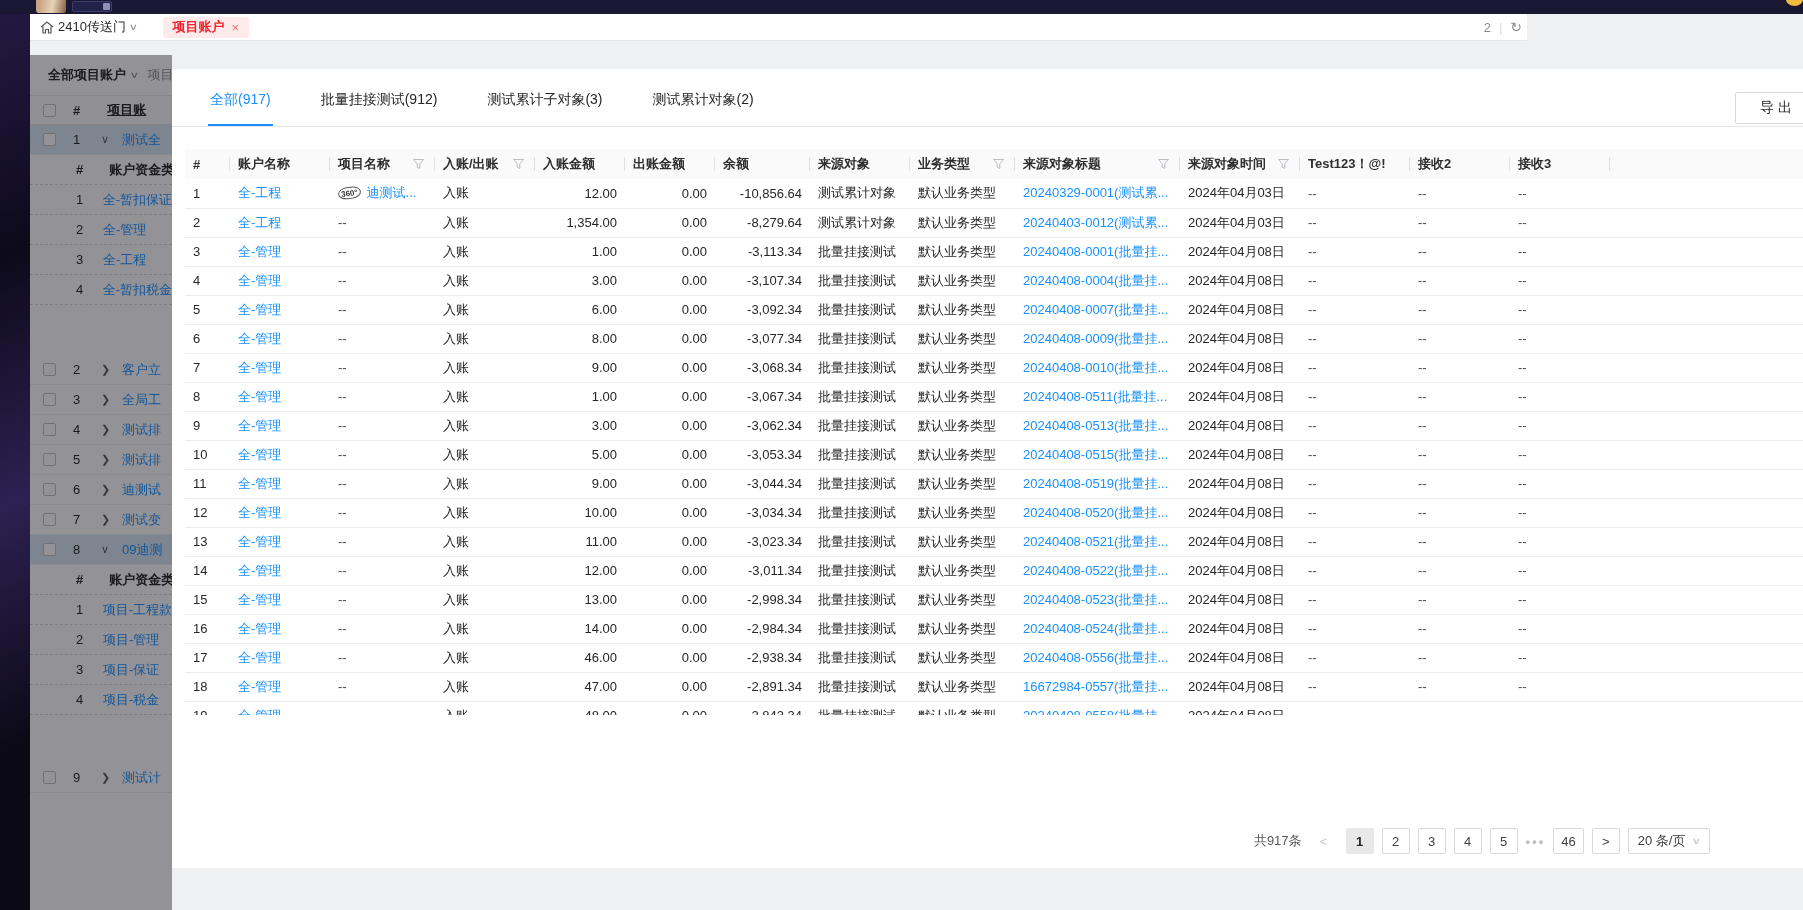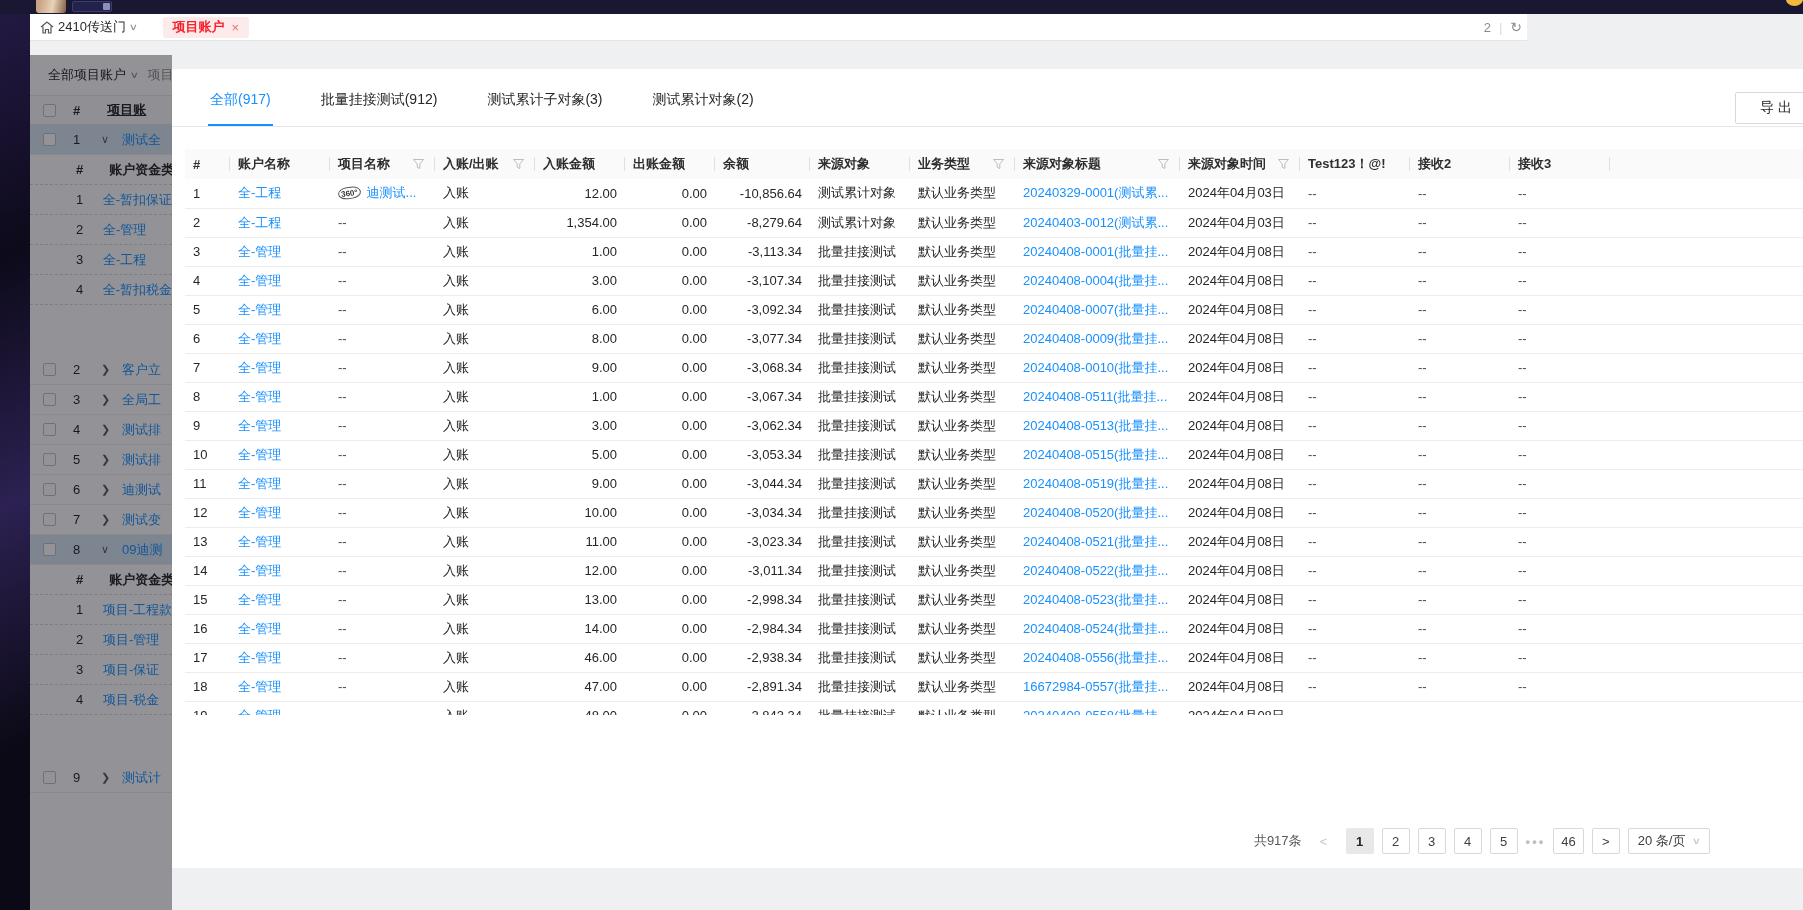--- a/index.html
+++ b/index.html
@@ -27,21 +27,21 @@
     height:21px; padding:0 10px; border-radius:3px; display:flex; align-items:center; gap:7px; }
   .doc-tab .x { font-weight:400; font-size:13px; color:#f36a6a; }
   .tab-actions { margin-left:auto; margin-right:5px; color:#8c8c8c; font-size:13px; display:flex; align-items:center; gap:8px; }
   .tab-actions .sep { color:#dcdcdc; }
   .refresh { font-size:14px; color:#8c8c8c; }
 
   
   .sidebar { position:absolute; left:30px; top:55px; width:142px; height:855px; background:#fff; overflow:hidden; z-index:2; }
   .s-dim { position:absolute; inset:0; background:rgba(15,15,25,.45); z-index:4; pointer-events:none; }
   .s-header { height:40px; display:flex; align-items:center; padding-left:13px; gap:5px; background:#fff; }
-  .s-title { font-size:13px; font-weight:400; color:#262626; white-space:nowrap; }
+  .s-title { font-size:13px; font-weight:700; color:#262626; white-space:nowrap; }
   .s-suffix { color:#8c8c8c; font-size:13px; margin-left:5px; white-space:nowrap; }
   .s-colhead { height:30px; background:#fafafa; border-top:1px solid #e8e8e8; border-bottom:1px solid #e8e8e8;
     display:flex; align-items:center; font-size:13px; font-weight:700; }
   .cb { width:13px; height:13px; border:1px solid #c2c2c2; border-radius:2px; background:#fff; margin-left:13px; flex:none; }
   .s-colhead .idx { margin-left:17px; }
   .s-colhead .lbl { margin-left:27px; white-space:nowrap;text-decoration:underline; }
   .s-row { height:30px; display:flex; align-items:center; border-bottom:1px solid #eeeeee; font-size:13px; }
   .s-row .idx { margin-left:17px; width:15px; }
   .s-row .chev { margin-left:13px; width:13px; color:#595959; font-size:11px; }
   .s-row .name { margin-left:8px; color:#1890ff; white-space:nowrap; }

